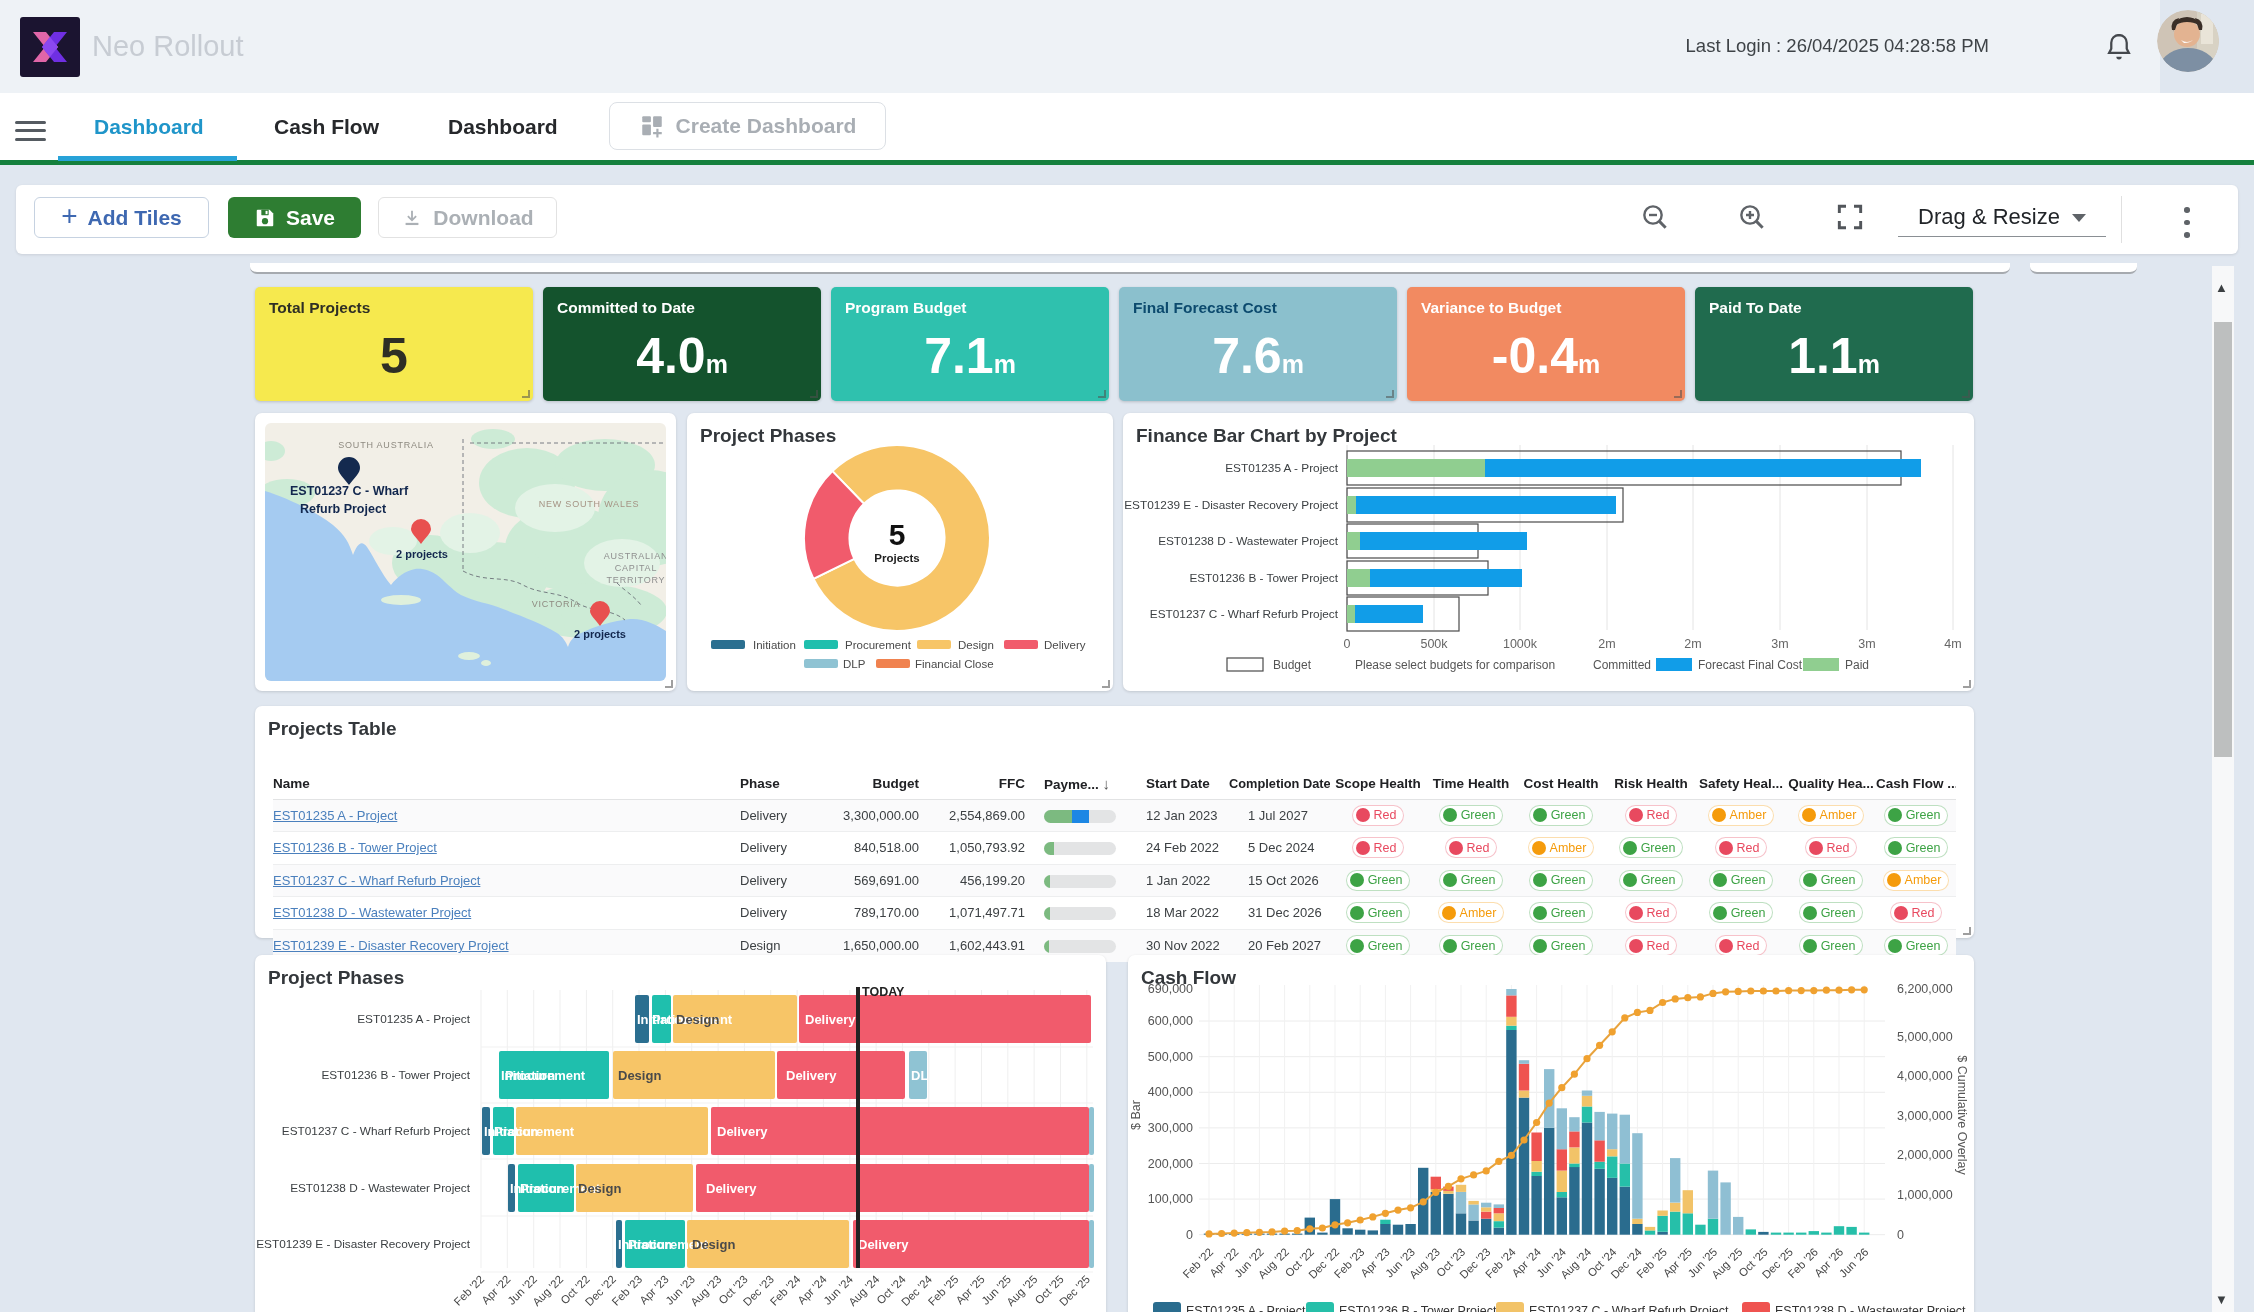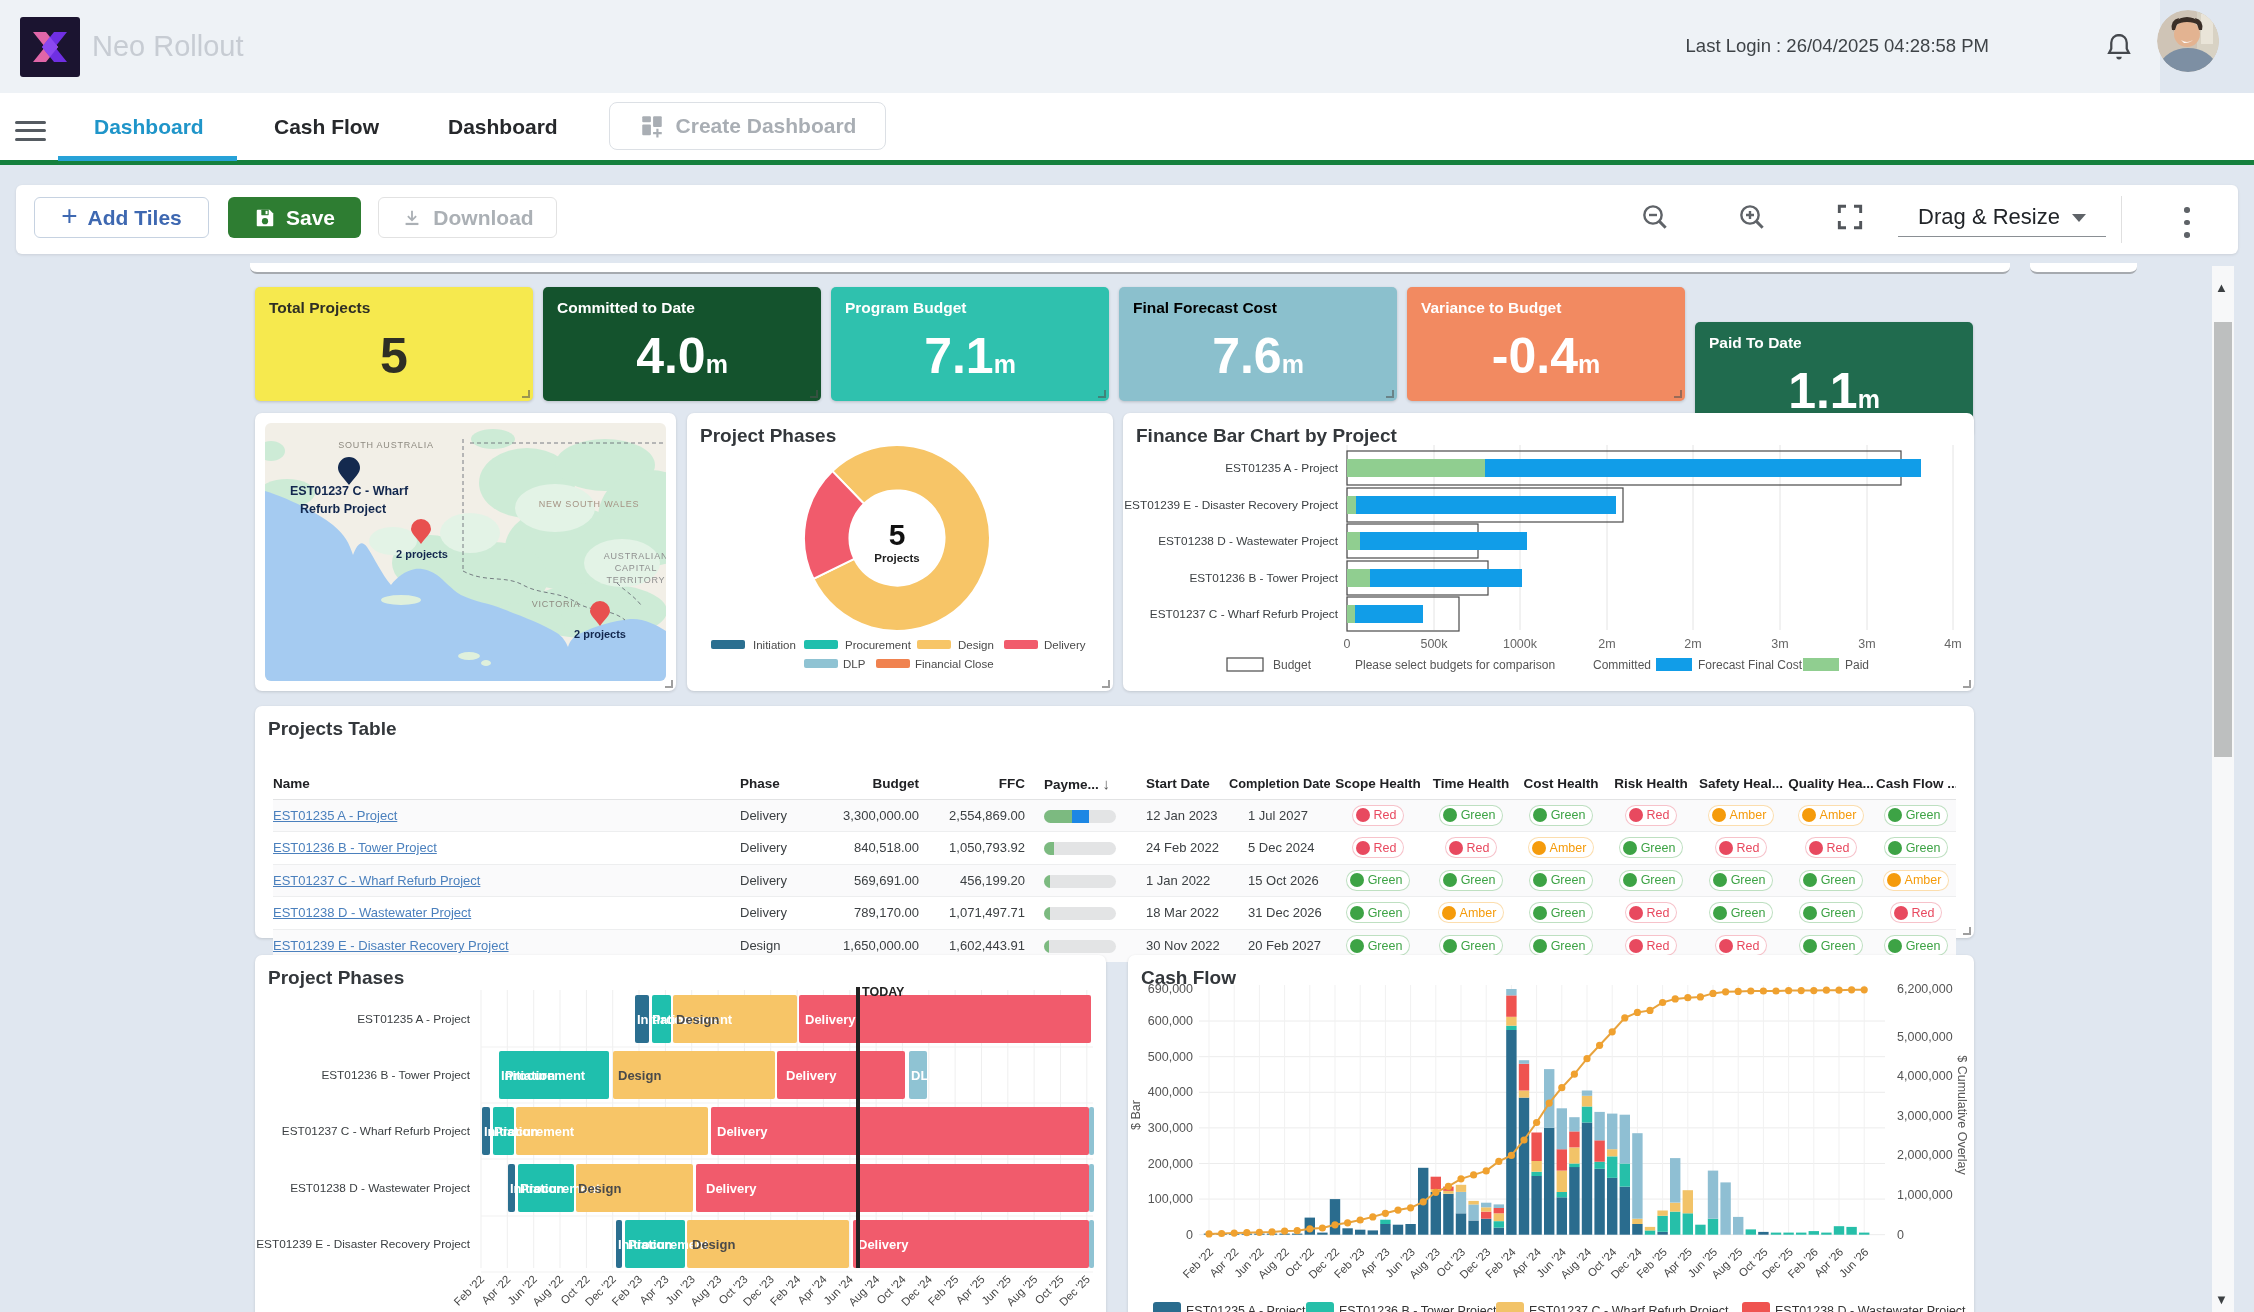--- a/index.html
+++ b/index.html
@@ -163,30 +163,30 @@
       <div class="ttitle" style="color:#FFFFFF">Committed to Date</div>
       <div class="tval" style="color:#FFFFFF">4.0<span class="tsuf">m</span></div>
       <div class="rsz dark"></div>
     </div>
 <div class="tile" style="left:831px;background:#2FC1AE;">
       <div class="ttitle" style="color:#FFFFFF">Program Budget</div>
       <div class="tval" style="color:#FFFFFF">7.1<span class="tsuf">m</span></div>
       <div class="rsz dark"></div>
     </div>
 <div class="tile" style="left:1119px;background:#8BC0CD;">
-      <div class="ttitle" style="color:#000000">Final Forecast Cost</div>
+      <div class="ttitle" style="color:#0c4a6e">Final Forecast Cost</div>
       <div class="tval" style="color:#FFFFFF">7.6<span class="tsuf">m</span></div>
       <div class="rsz dark"></div>
     </div>
 <div class="tile" style="left:1407px;background:#F28A61;">
       <div class="ttitle" style="color:#FFFFFF">Variance to Budget</div>
       <div class="tval" style="color:#FFFFFF">-0.4<span class="tsuf">m</span></div>
       <div class="rsz dark"></div>
     </div>
-<div class="tile" style="left:1695px;background:#206B4E;margin-top:35px;">
+<div class="tile" style="left:1695px;background:#206B4E;">
       <div class="ttitle" style="color:#FFFFFF">Paid To Date</div>
       <div class="tval" style="color:#FFFFFF">1.1<span class="tsuf">m</span></div>
       <div class="rsz dark"></div>
     </div>
 
 <div class="card" style="left:255px;top:413px;width:421px;height:278px;">
  <svg width="401" height="258" viewBox="0 0 401 258" style="position:absolute;left:10px;top:10px;border-radius:6px">
   <rect width="401" height="258" fill="#F2EFE7"></rect>
   <g fill="#CDEBD6">
     <ellipse cx="262" cy="60" rx="48" ry="35"></ellipse>

